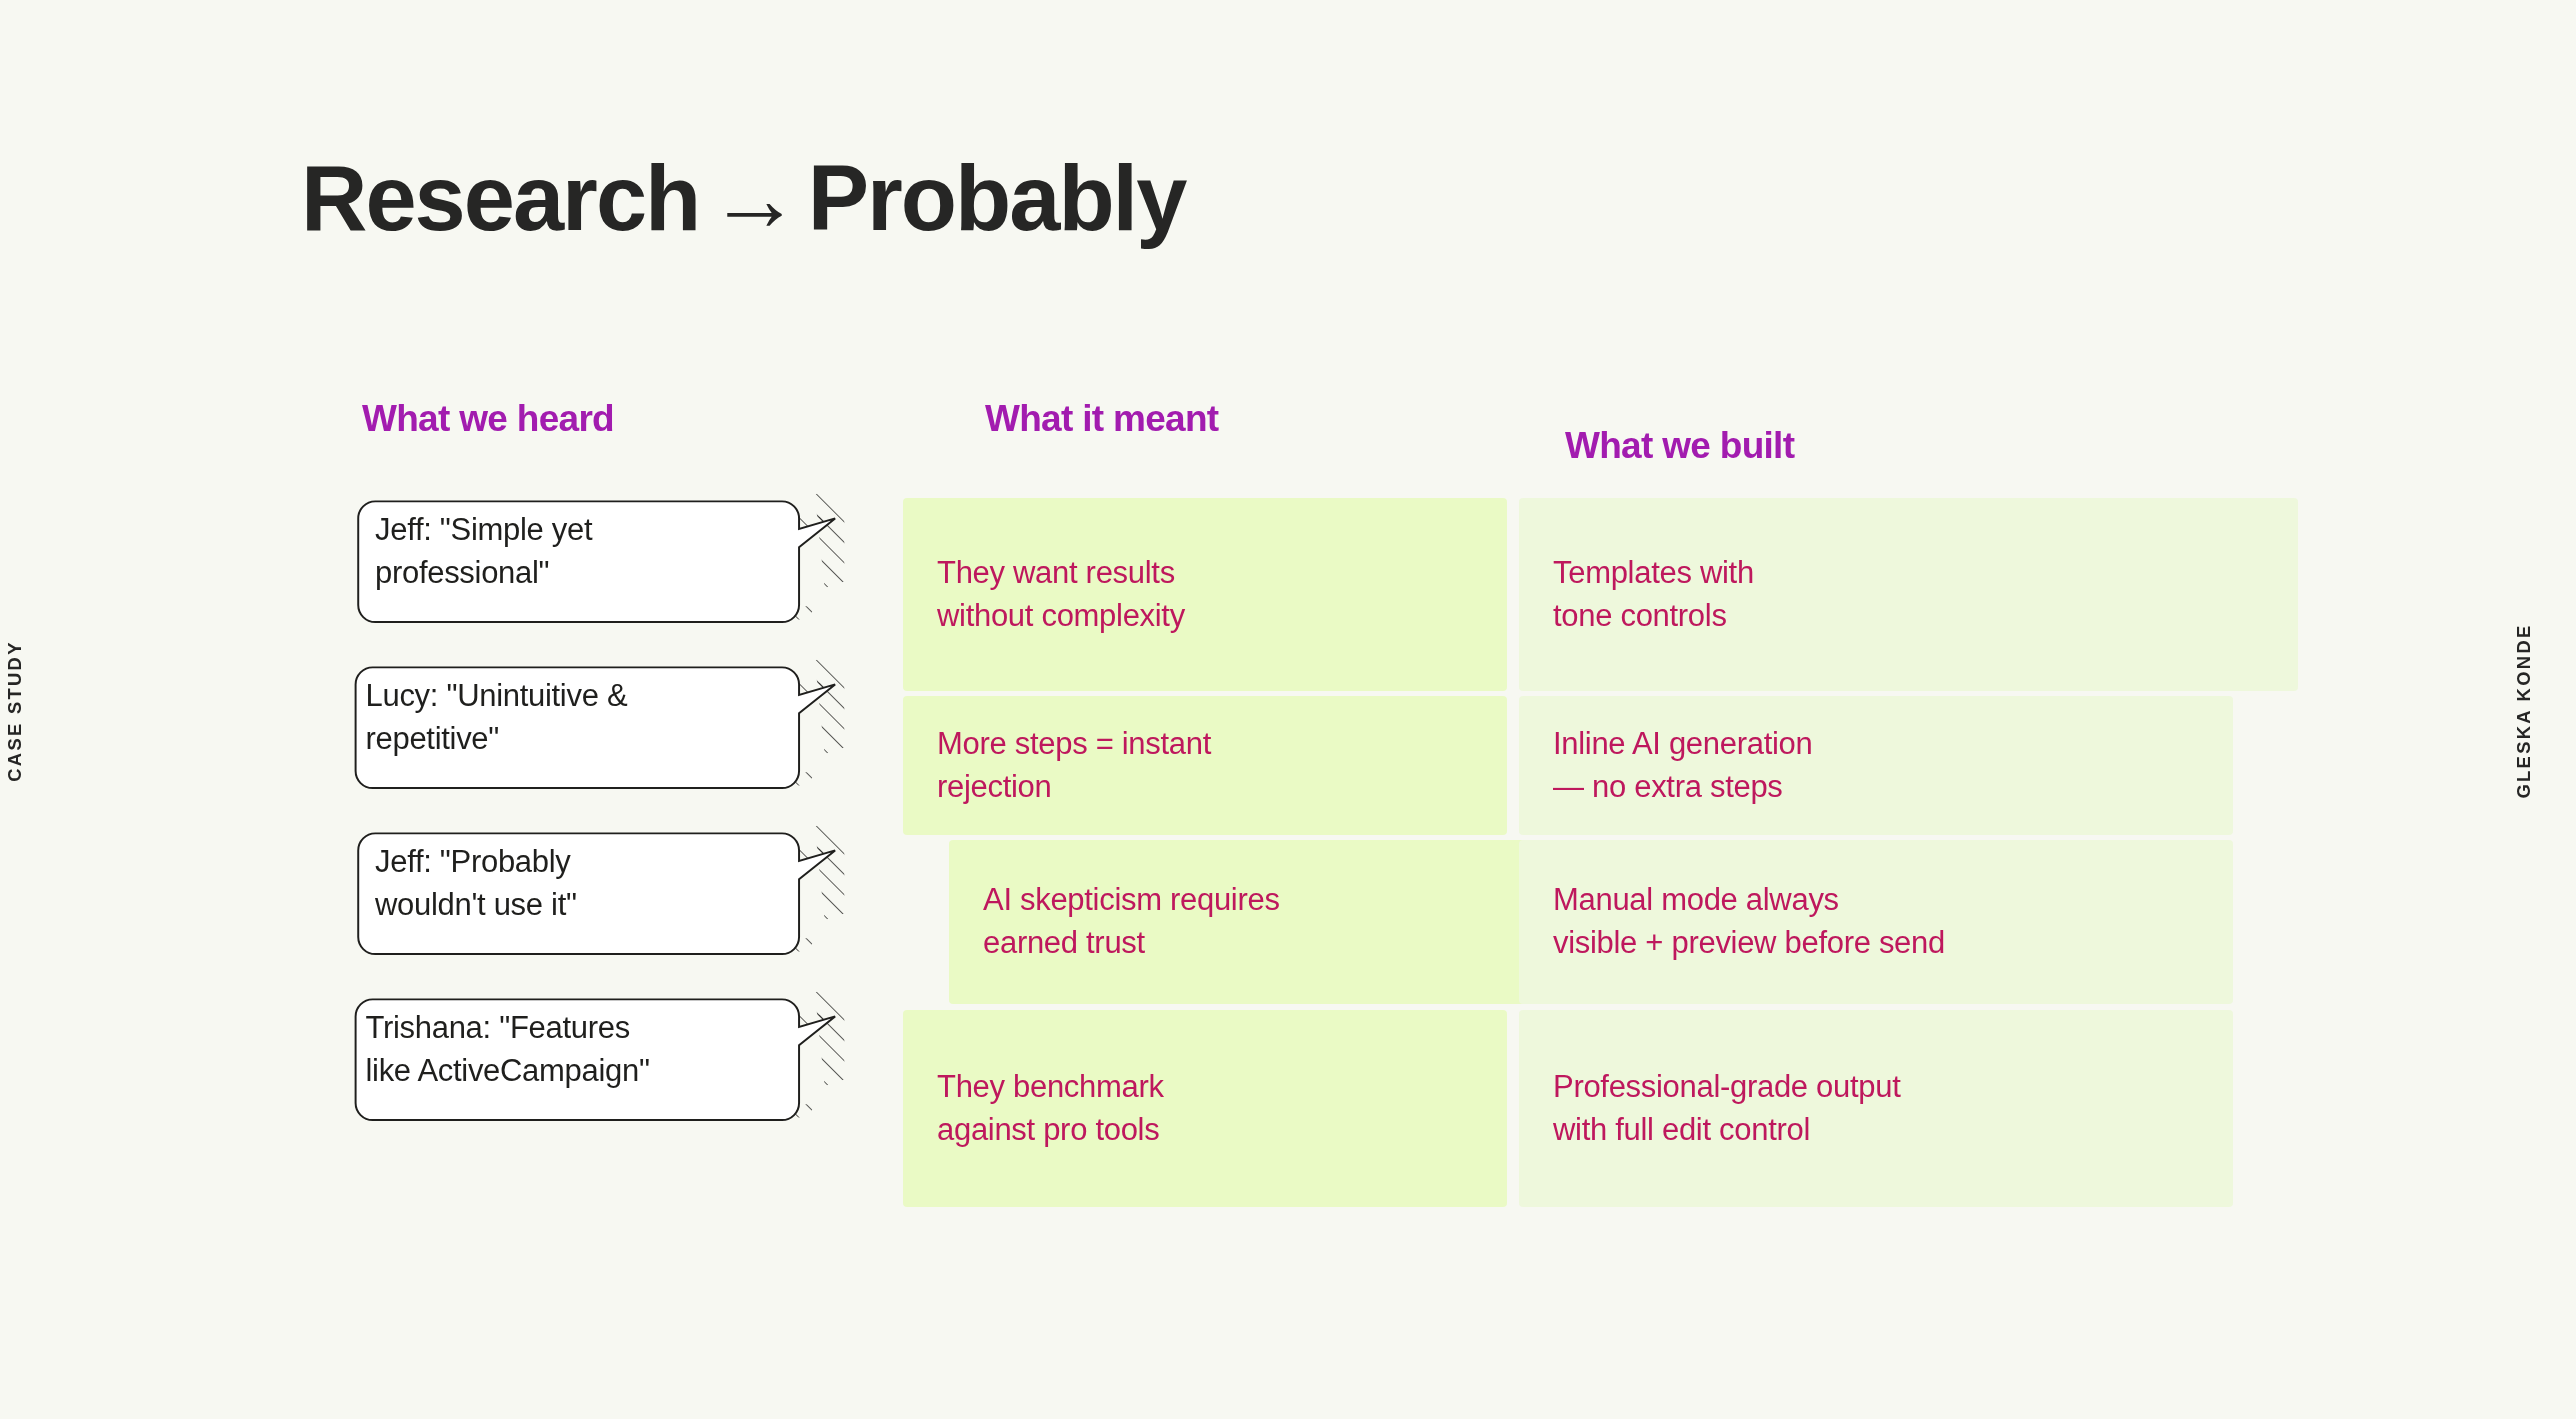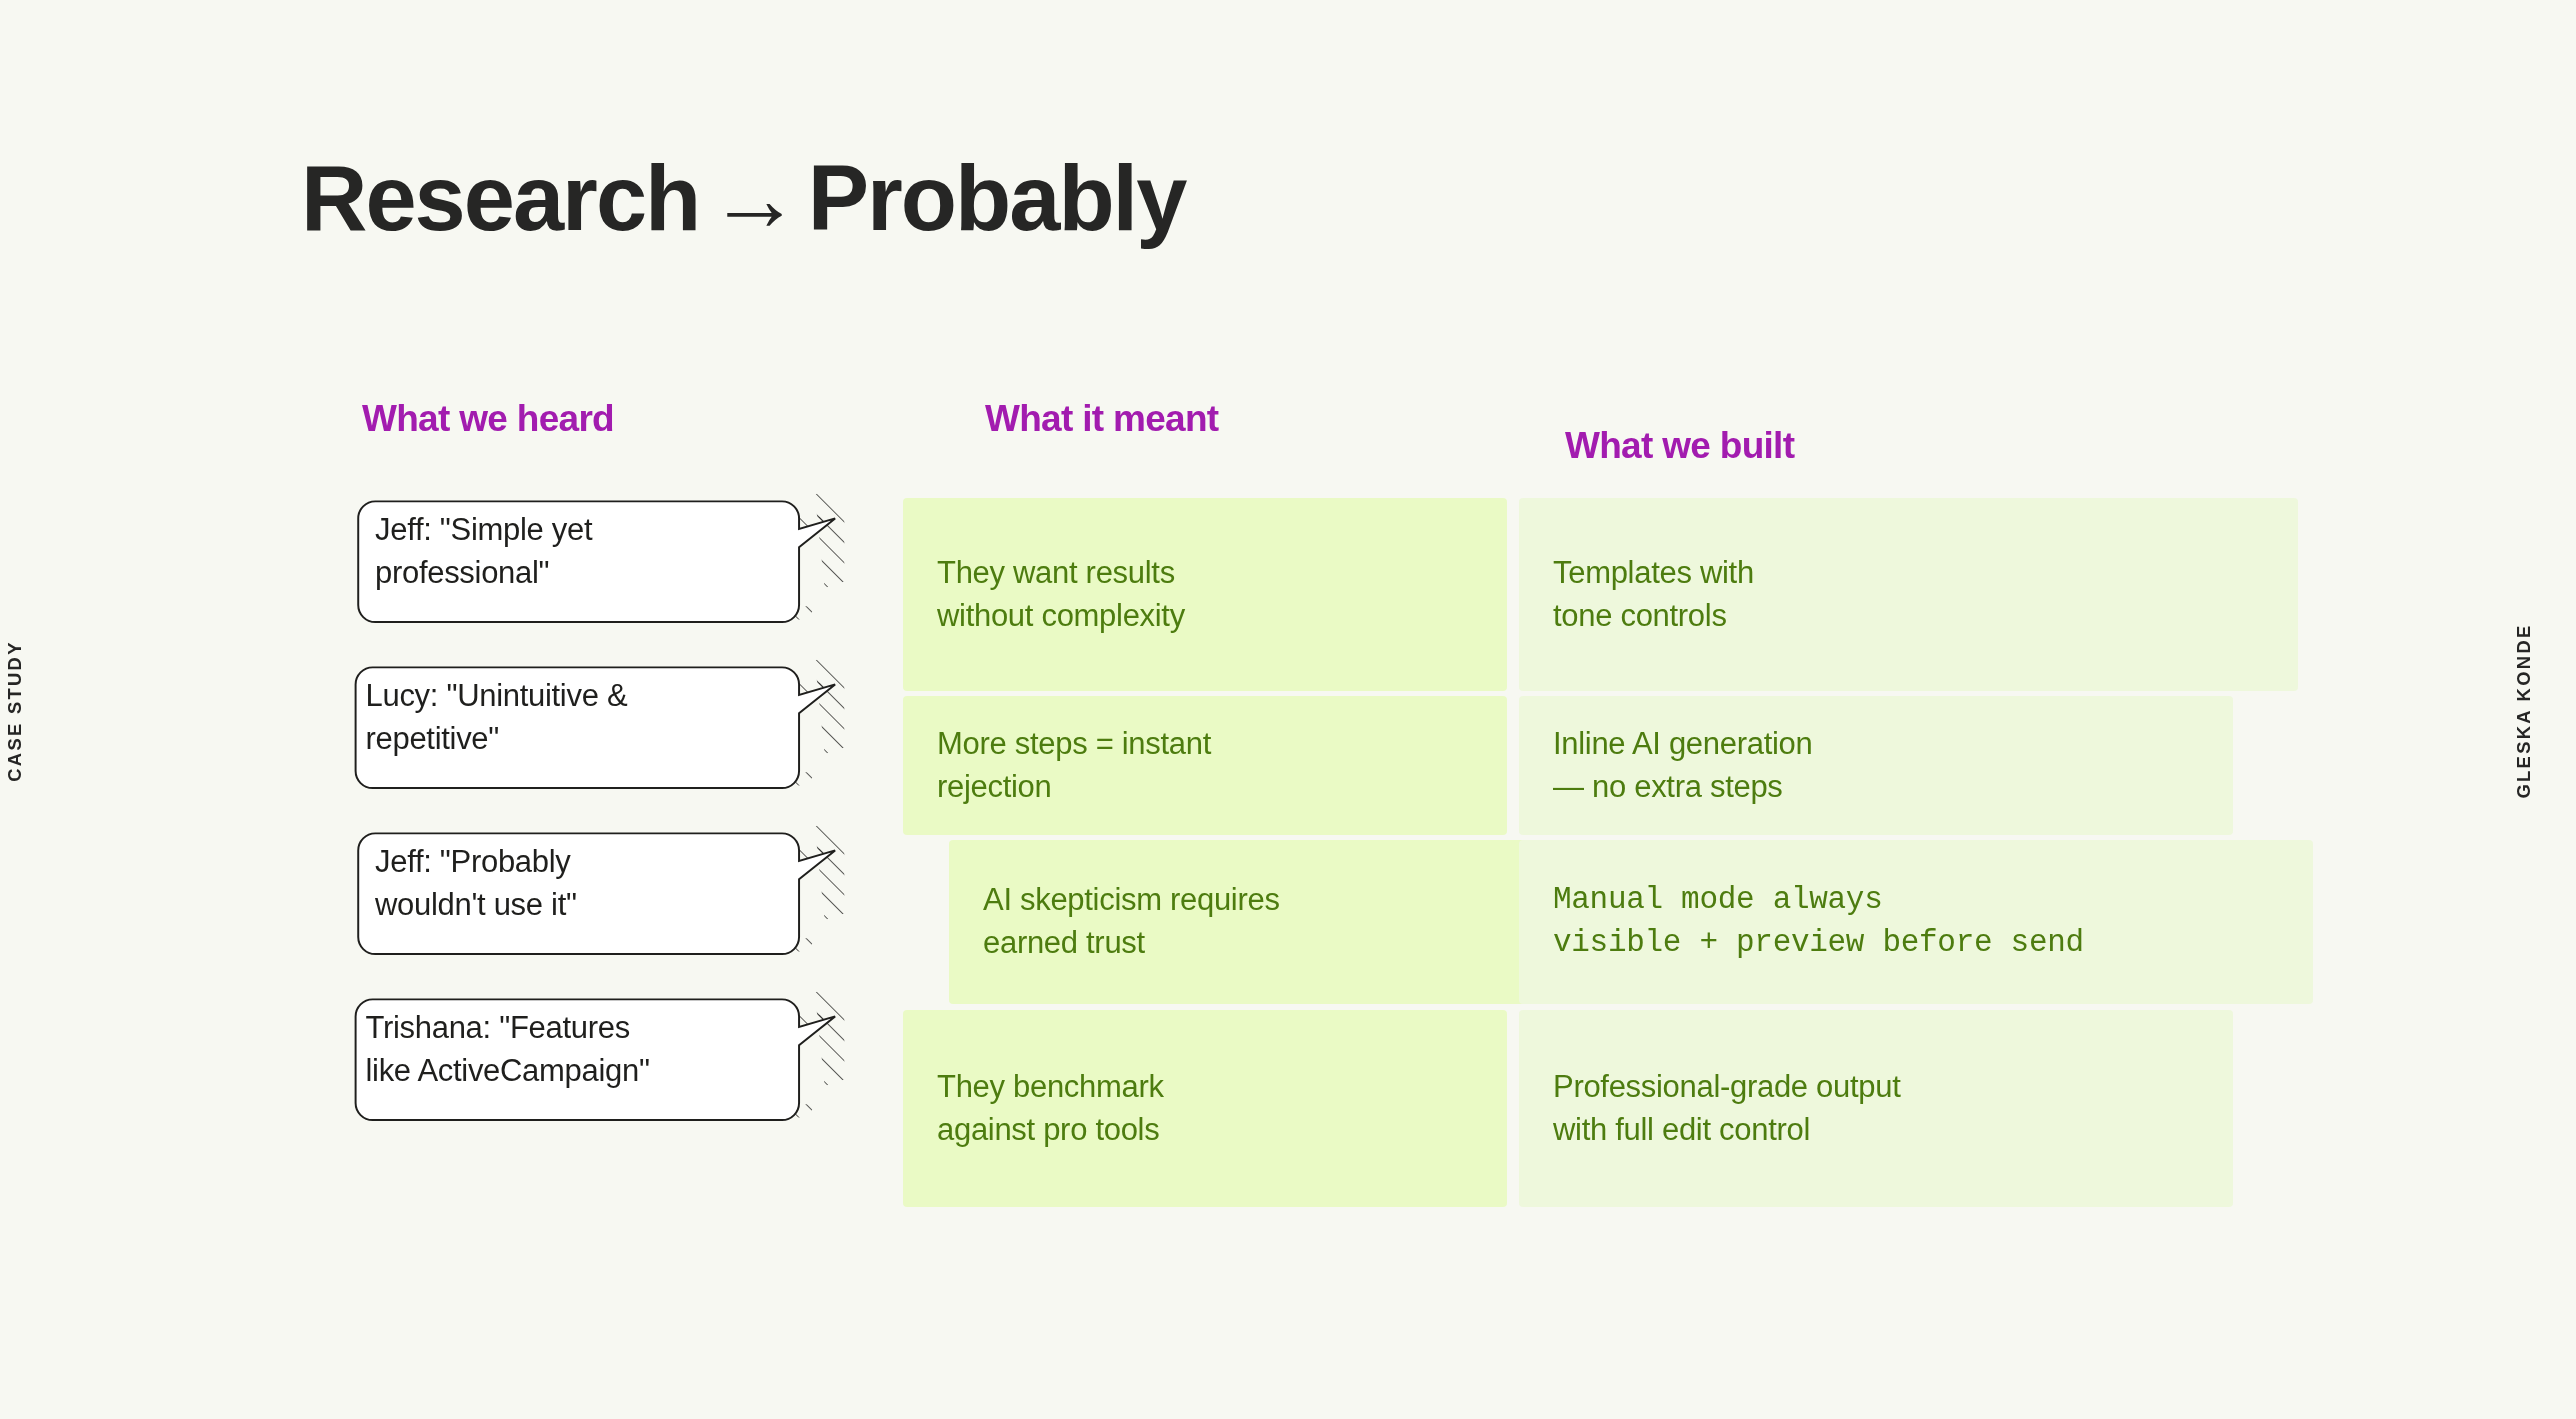--- a/index.html
+++ b/index.html
@@ -83,21 +83,21 @@
 
   
   .cell {
     position:absolute;
     display:flex;
     align-items:center;
     border-radius:4px;
     font-size:31px;
     line-height:1.38;
     letter-spacing:-0.3px;
-    color:#4d7c0f;
+    color:#be185d;
   }
   .cell .txt { padding-left:34px; padding-right:20px; }
 
   .col2 { background:#eafac5; }
   .col3 { background:#eef8dc; }
 </style>
 </head>
 <body>
 
 <div class="slide">
@@ -232,21 +232,21 @@
       <div>Templates with</div>
       <div>tone controls</div>
     </div>
   </div>
   <div class="cell col3" style="left:1519px;top:696px;width:714px;height:139px;">
     <div class="txt">
       <div>Inline AI generation</div>
       <div>— no extra steps</div>
     </div>
   </div>
-  <div class="cell col3" style="left:1519px;top:840px;width:794px;height:164px;font-family:Liberation Mono, monospace;">
+  <div class="cell col3" style="left:1519px;top:840px;width:714px;height:164px;">
     <div class="txt">
       <div>Manual mode always</div>
       <div>visible + preview before send</div>
     </div>
   </div>
   <div class="cell col3" style="left:1519px;top:1010px;width:714px;height:197px;">
     <div class="txt">
       <div>Professional-grade output</div>
       <div>with full edit control</div>
     </div>

